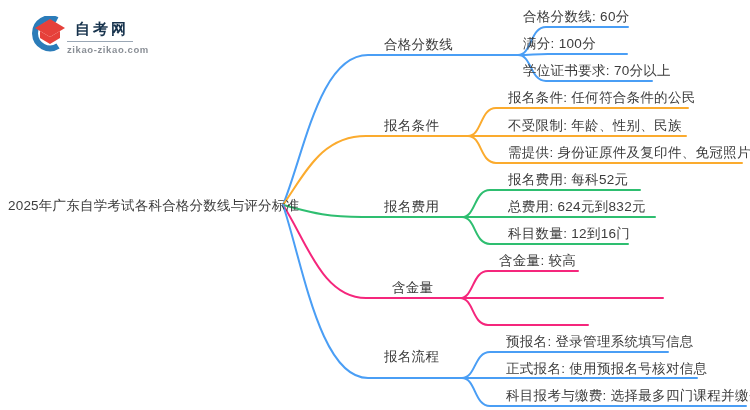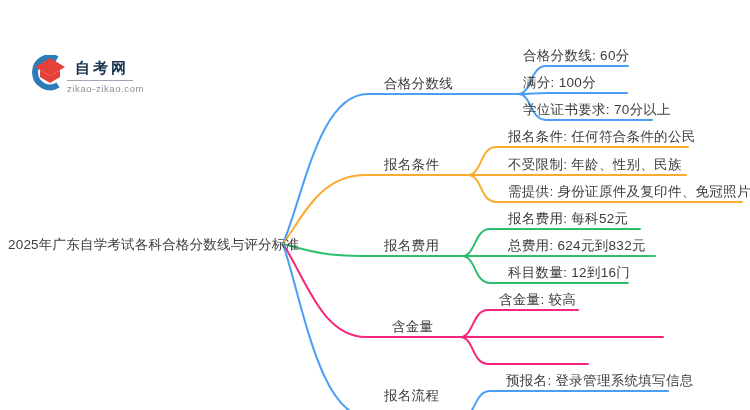--- a/index.html
+++ b/index.html
@@ -3,21 +3,21 @@
 <meta charset="utf-8">
 <style>
   * { margin: 0; padding: 0; box-sizing: border-box; }
   html, body { width: 750px; height: 410px; }
   body {
     font-family: "Liberation Sans", "DejaVu Sans", sans-serif;
     background: #ffffff;
     position: relative;
     overflow: hidden;
   }
-  .stage { position: absolute; left: 0; top: 0; width: 750px; height: 334px; margin-top: 39px; }
+  .stage { position: absolute; left: 0; top: 0; width: 750px; height: 334px; }
   svg.connectors { position: absolute; left: 0; top: 0; }
   .node-text {
     position: absolute;
     font-size: 13.5px;
     line-height: 20px;
     height: 20px;
     color: #3b3b3b;
     white-space: nowrap;
     letter-spacing: 0.3px;
   }
@@ -39,21 +39,21 @@
     position: absolute; left: 44px; top: 5px;
     font-size: 15px; font-weight: 700; color: #16324c;
     letter-spacing: 3px; white-space: nowrap;
   }
   .logo-divider {
     position: absolute; left: 36px; top: 26px; width: 66px; height: 1px;
     background: #9aa7b5;
   }
   .logo-domain {
     position: absolute; left: 36px; top: 29px;
-    font-size: 9.5px; color: #8a8f96; letter-spacing: 0.6px; white-space: nowrap;
+    font-size: 9.5px; color: #8a8f96; letter-spacing: 0.6px; white-space: nowrap; font-weight: bold;
   }
 </style>
 </head>
 <body>
 
 <div class="stage">
 
   <svg class="connectors" width="750" height="410" viewBox="0 0 750 410">
 
     <g stroke="#4a9ef5" stroke-width="2" fill="none" stroke-linecap="round">
@@ -119,15 +119,16 @@
   <div class="node-text" style="left:508px; top:88px;">报名条件: 任何符合条件的公民</div>
   <div class="node-text" style="left:508px; top:143px;">需提供: 身份证原件及复印件、免冠照片</div>
 
   <div class="node-text" style="left:508px; top:170px;">报名费用: 每科52元</div>
   <div class="node-text" style="left:508px; top:197px;">总费用: 624元到832元</div>
   <div class="node-text" style="left:508px; top:224px;">科目数量: 12到16门</div>
 
   <div class="node-text" style="left:499px; top:251px;">含金量: 较高</div>
 
   <div class="node-text" style="left:506px; top:332px;">预报名: 登录管理系统填写信息</div>
+  <div class="node-text" style="left:506px; top:359px;">正式报名: 使用预报名号核对信息</div>
   <div class="node-text" style="left:506px; top:386px;">科目报考与缴费: 选择最多四门课程并缴费</div>
 
 </div>
 
 </body></html>

